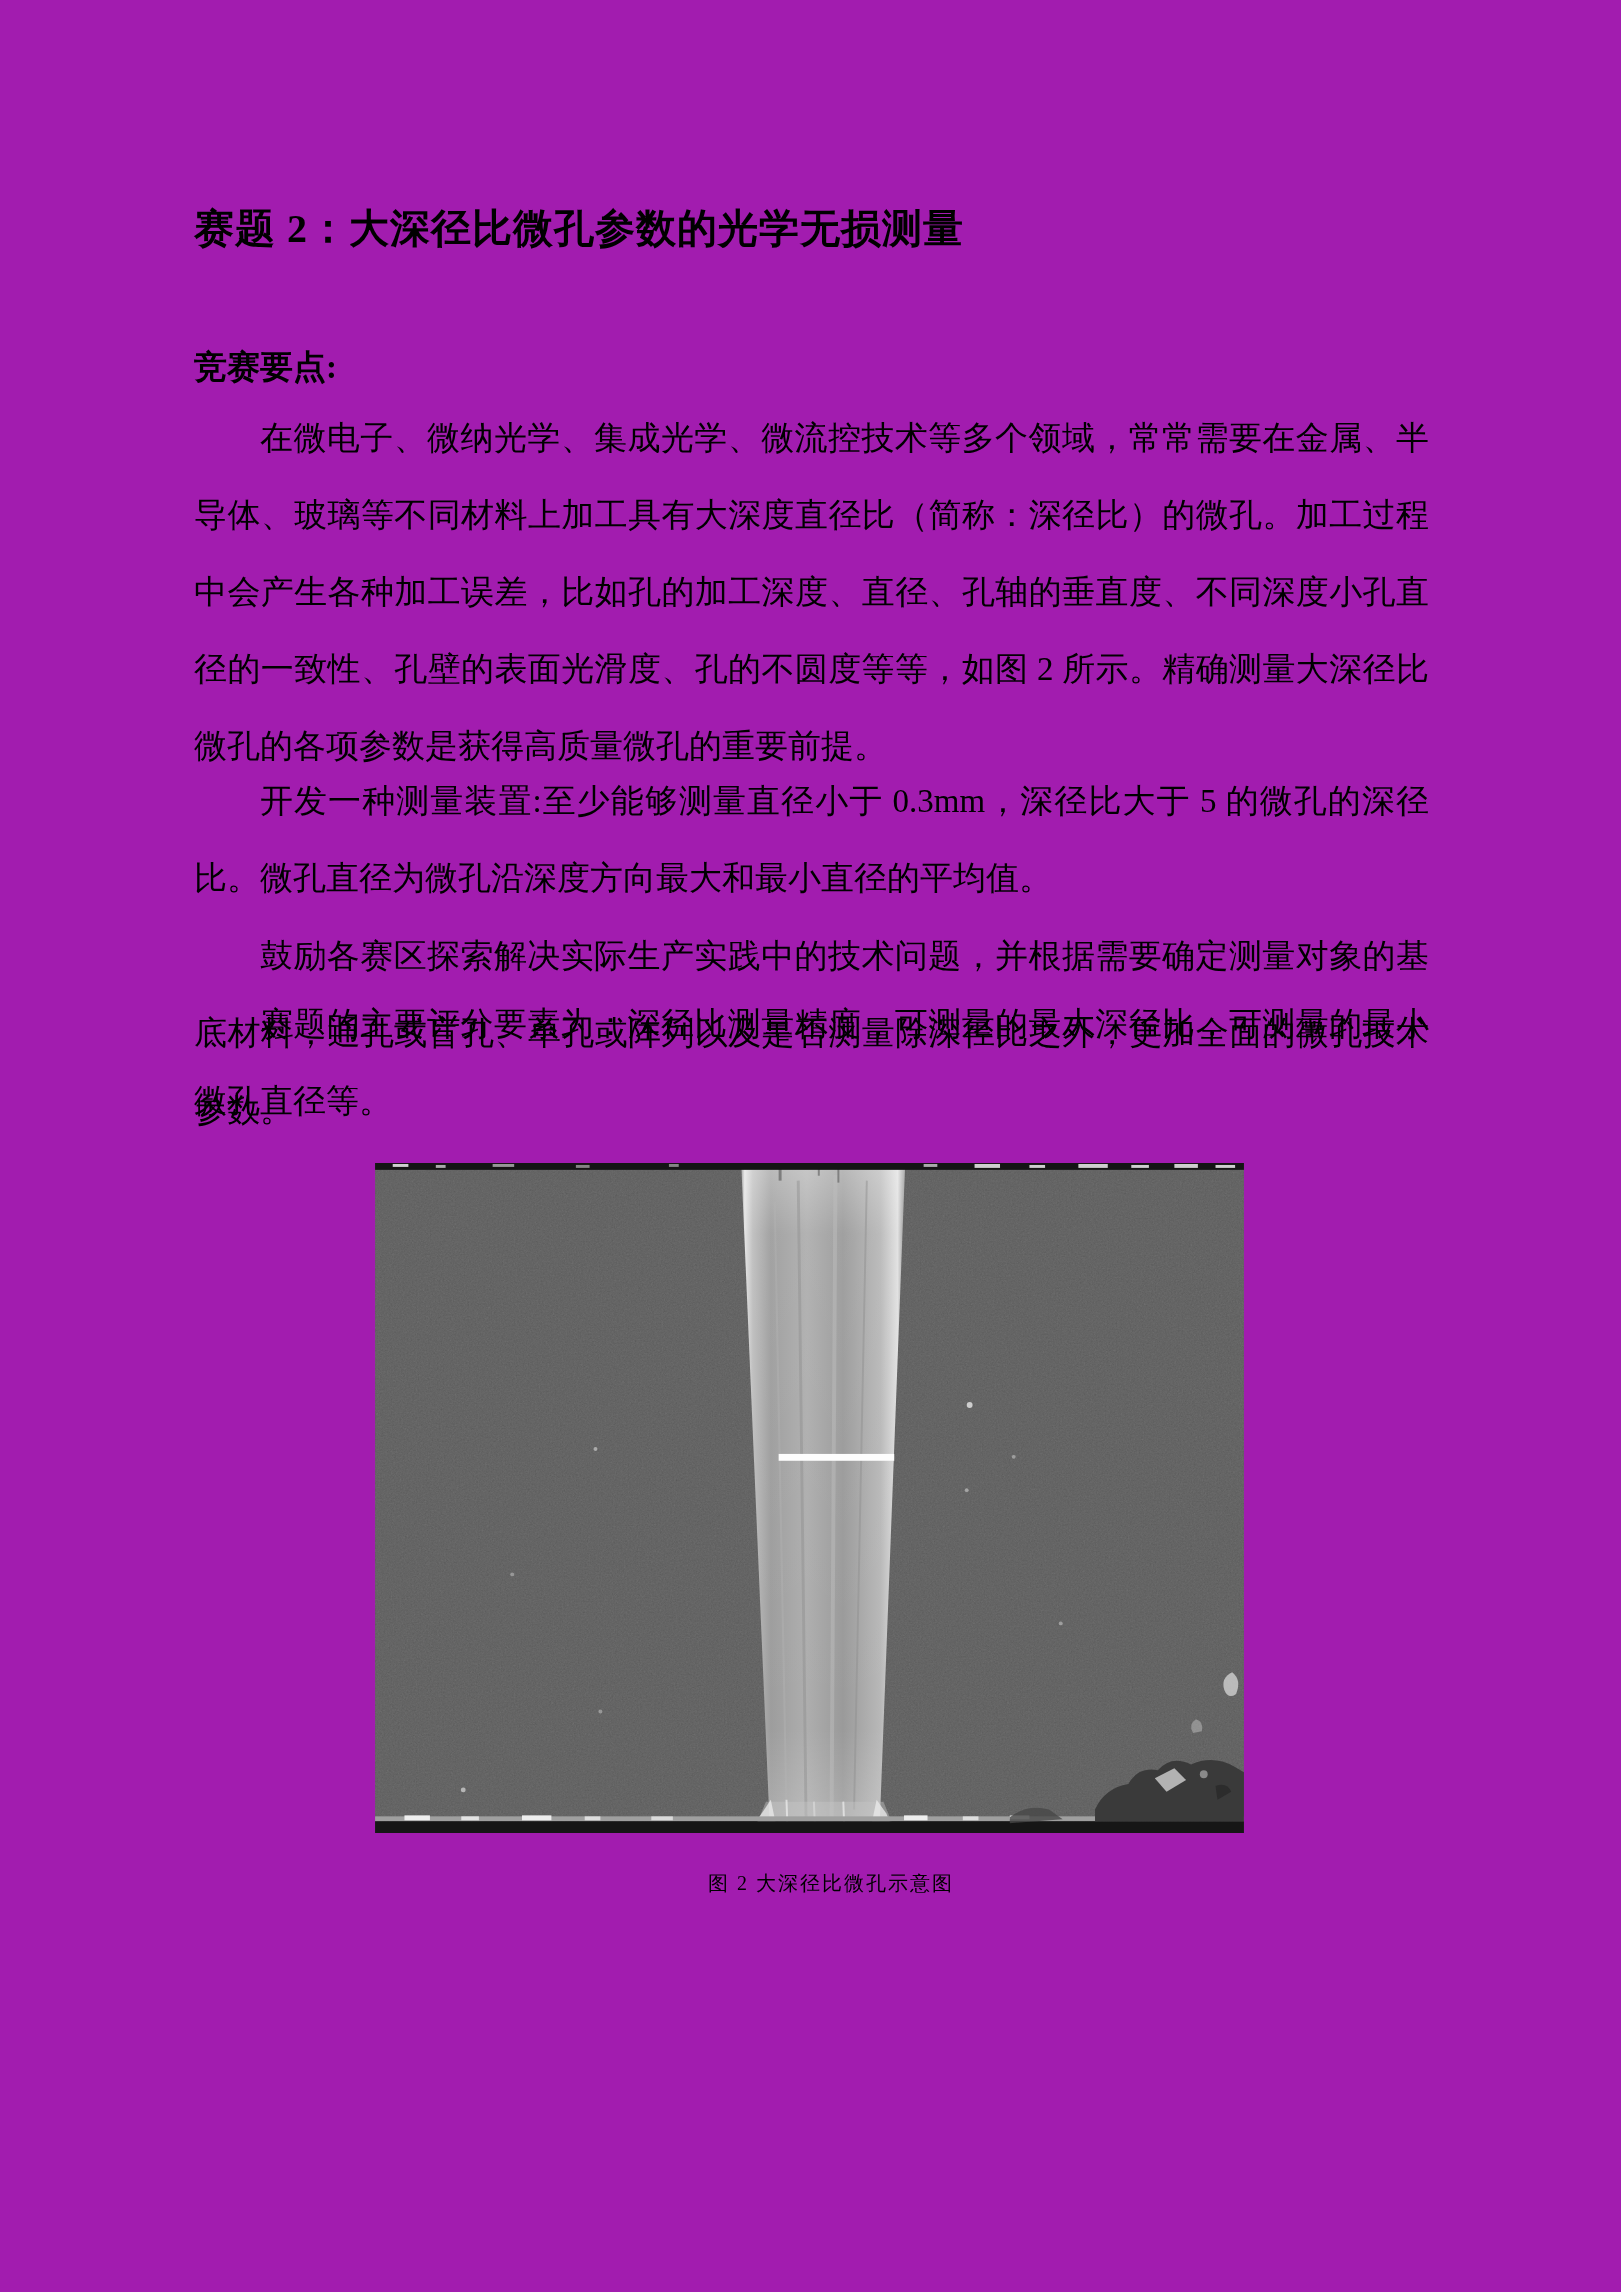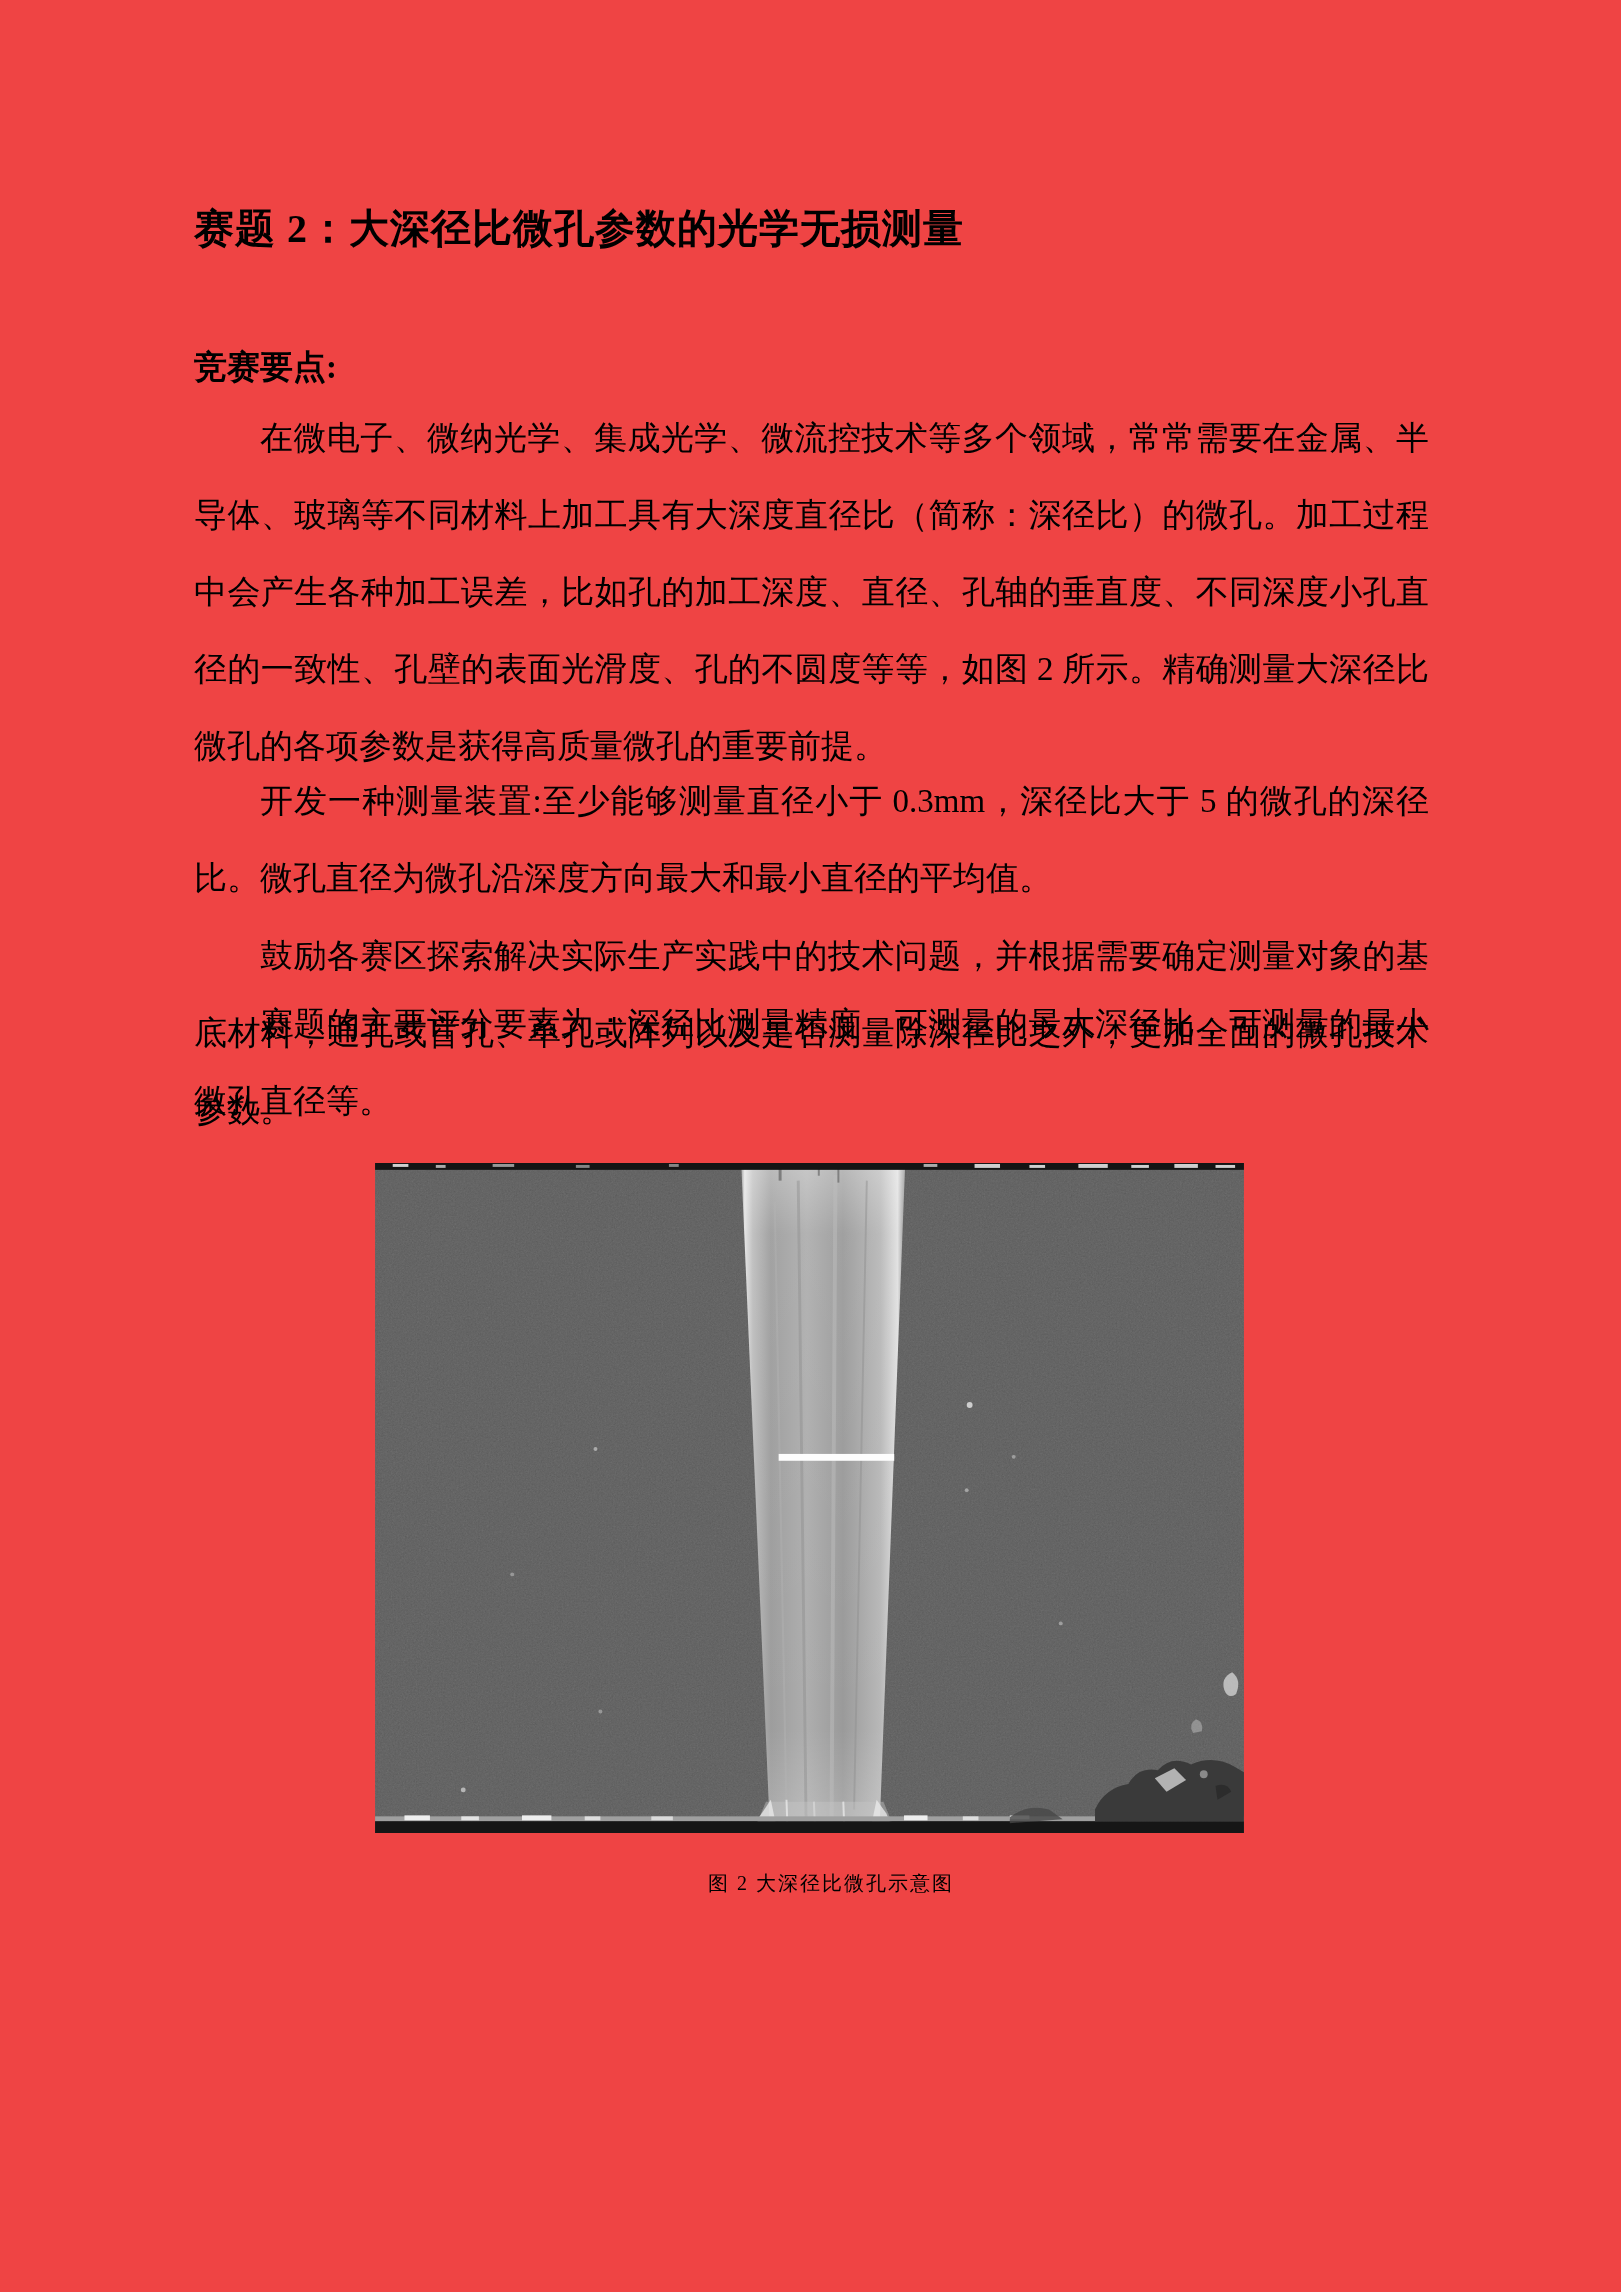--- a/index.html
+++ b/index.html
@@ -1,21 +1,21 @@
 <!DOCTYPE html>
 <html><head>
 <meta charset="utf-8">
 <style>
   * { margin: 0; padding: 0; box-sizing: border-box; }
   html, body { background: #ffffff; }
   .page {
     position: relative;
     width: 1621px;
     height: 2293px;
-    background: #ef4444;
+    background: #a21caf;
     font-family: "Liberation Serif", "DejaVu Serif", serif;
     color: #000000;
     overflow: hidden;
   }
   .doc-title {
     position: absolute;
     left: 194px;
     top: 201px;
     width: 1235px;
     font-size: 40px;

